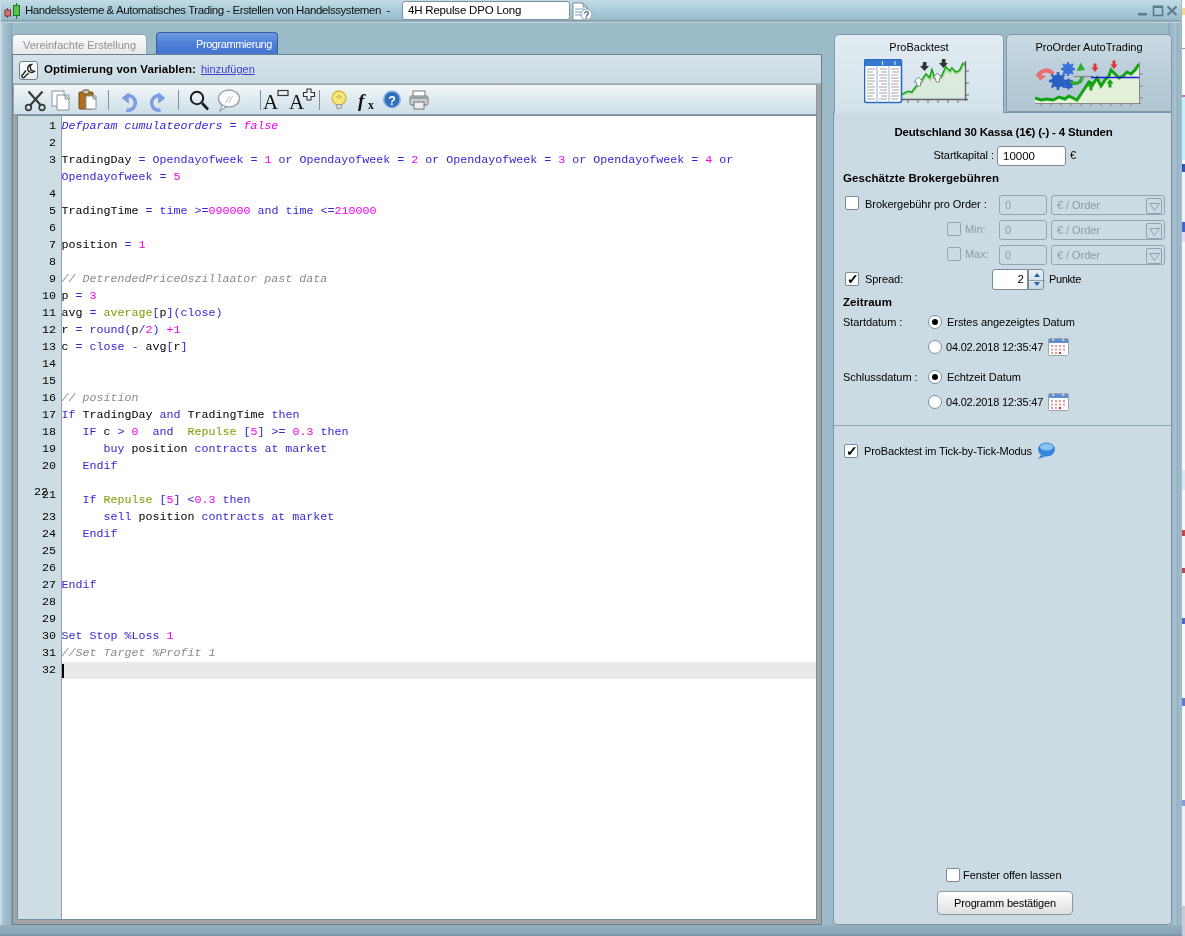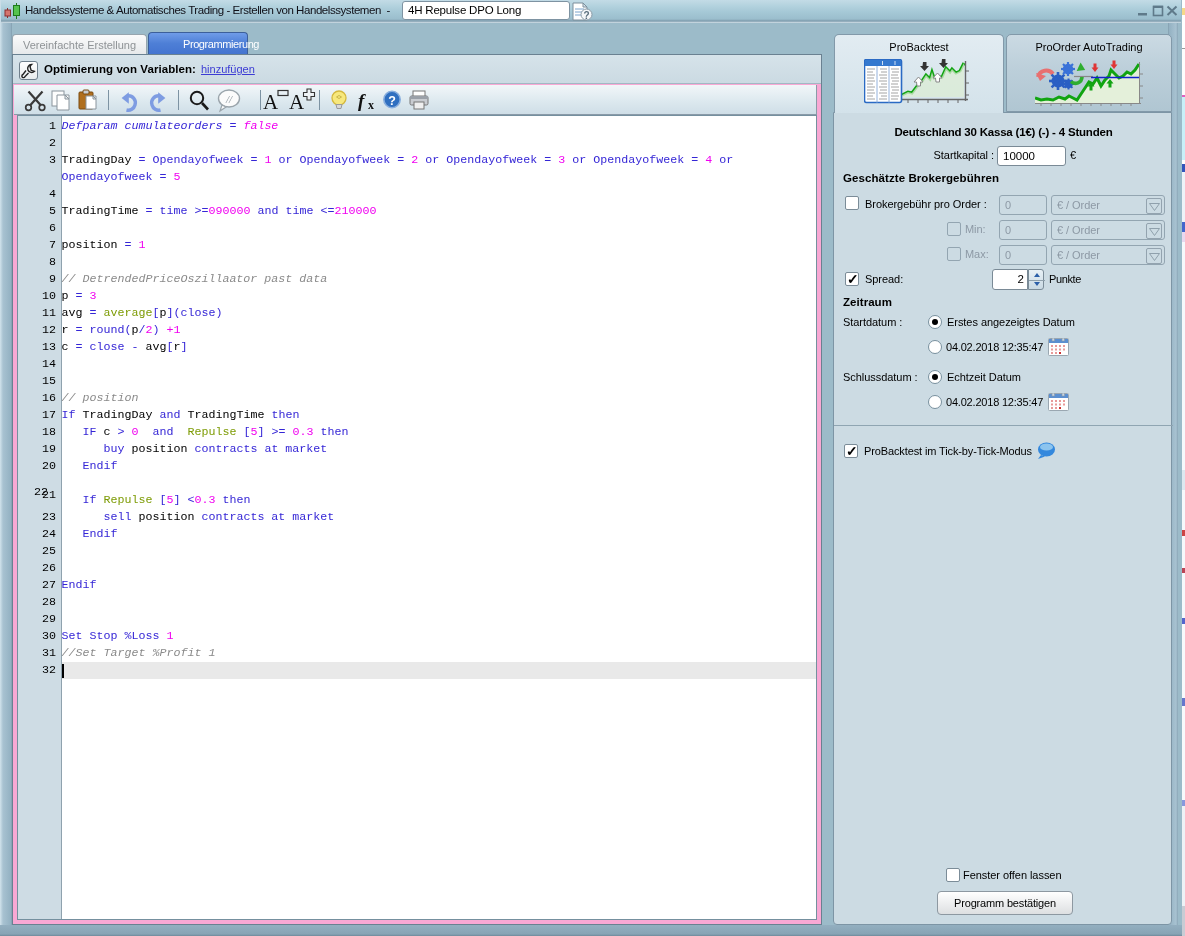--- a/index.html
+++ b/index.html
@@ -20,25 +20,25 @@
   background:linear-gradient(#c3dbe6 0,#b3d2de 6px,#a5c8d6 12px,#9bbecd 19px,#7f9cad 21px,#d8e5ec 23px); }
 #title-text { left:24px; top:4px; font-size:11.5px; color:#101018; letter-spacing:-0.44px; }
 #title-input { left:401px; top:1px; width:168px; height:19px; background:#fff;
   border:1px solid #7e93a2; border-radius:3px; font-size:11.5px; color:#000;
   line-height:17px; padding-left:5px; letter-spacing:-0.2px; }
 
 .ltab { top:34px; height:22px; border:1px solid #97a5ae; border-bottom:none;
   border-radius:4px 4px 0 0; font-size:11px; text-align:center; }
 #ltab1 { left:12px; width:135px; background:linear-gradient(#fbfbfb,#e4e7e9);
   color:#8f9396; line-height:21px; letter-spacing:0px; }
-#ltab2 { left:148px; width:100px; top:32px; height:24px;
+#ltab2 { left:156px; width:122px; top:32px; height:24px;
   background:linear-gradient(#6f9ce8 0,#4e7fd6 45%,#4272cf 100%);
   border-color:#3c5f9a; color:#fff; line-height:22px; letter-spacing:-0.42px;padding-left:34px; }
 
-#lgroup { left:12px; top:54px; width:810px; height:871px; background:#f9a8d4;
+#lgroup { left:12px; top:54px; width:810px; height:871px; background:#a3a3a3;
   border:1px solid #6a8191; }
 #optrow { left:0px; top:0px; width:808px; height:29px;
   background:linear-gradient(#d6e3ea,#cbdae2); border-bottom:1px solid #a2b8c4; }
 #wrenchbtn { left:6px; top:6px; width:19px; height:19px; background:linear-gradient(#ffffff,#e8eced);
   border:1px solid #6f7f8c; border-radius:3px; }
 #opt-label { left:31px; top:8px; font-size:11.5px; font-weight:bold; color:#000; letter-spacing:0.07px; }
 #opt-link { left:188px; top:8px; font-size:11px; color:#3c3cd4; text-decoration:underline; }
 #iconrow { left:1px; top:30px; width:803px; height:30px;
   background:linear-gradient(#f2f6f9 0,#dde9ef 55%,#cfdee7 100%); border-right:1px solid #8a9aa8;
   border-bottom:1px solid #8a9aa8; }

